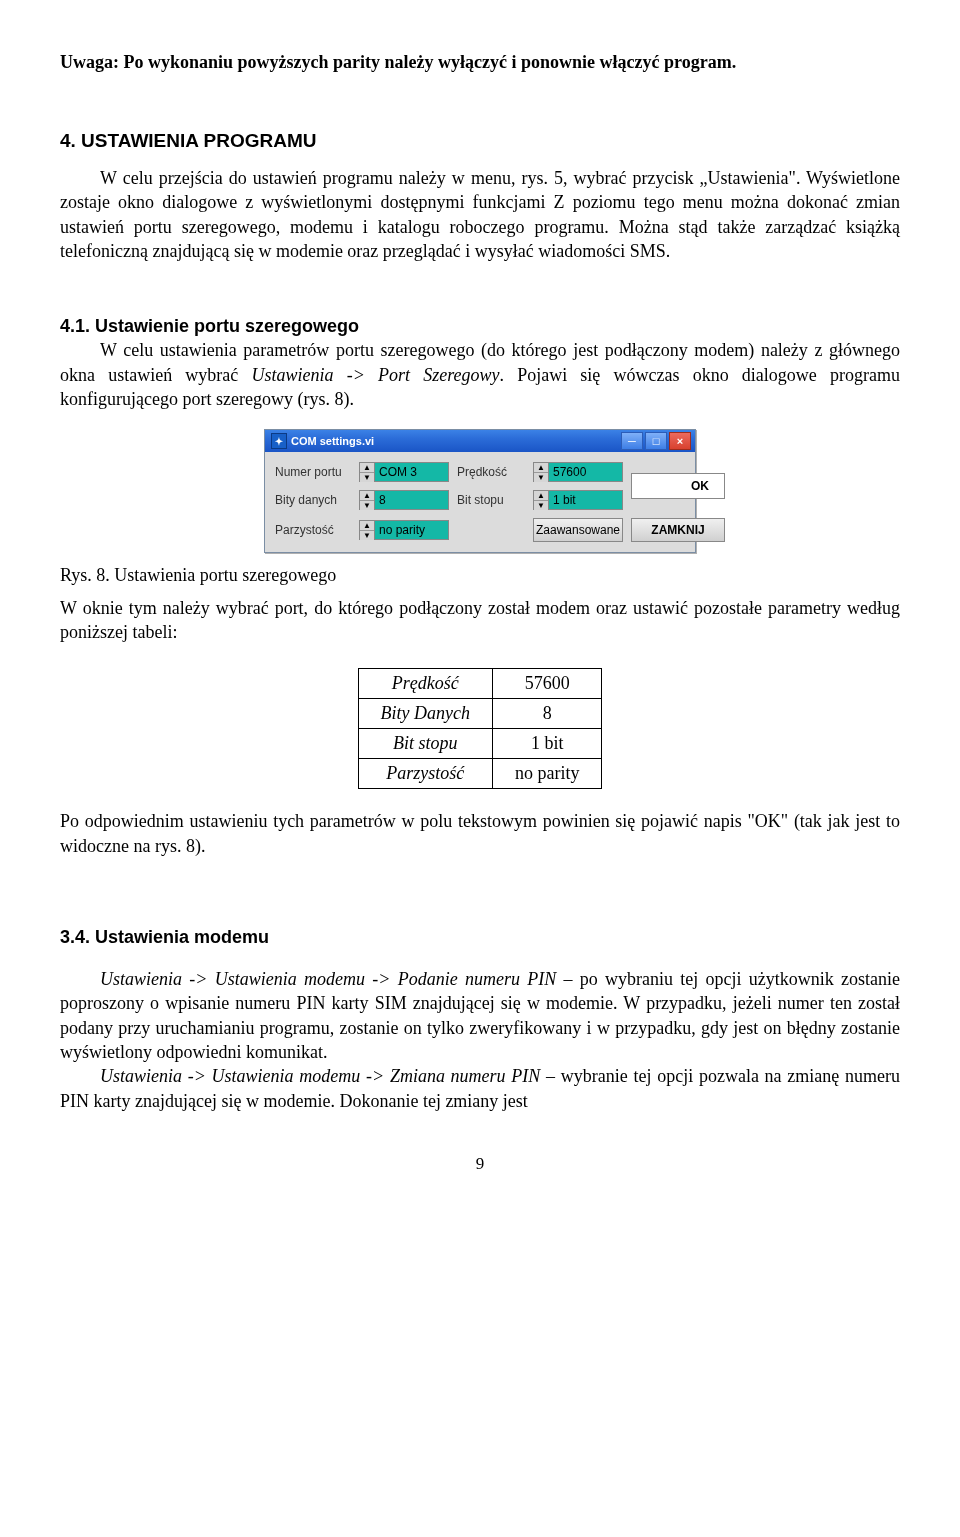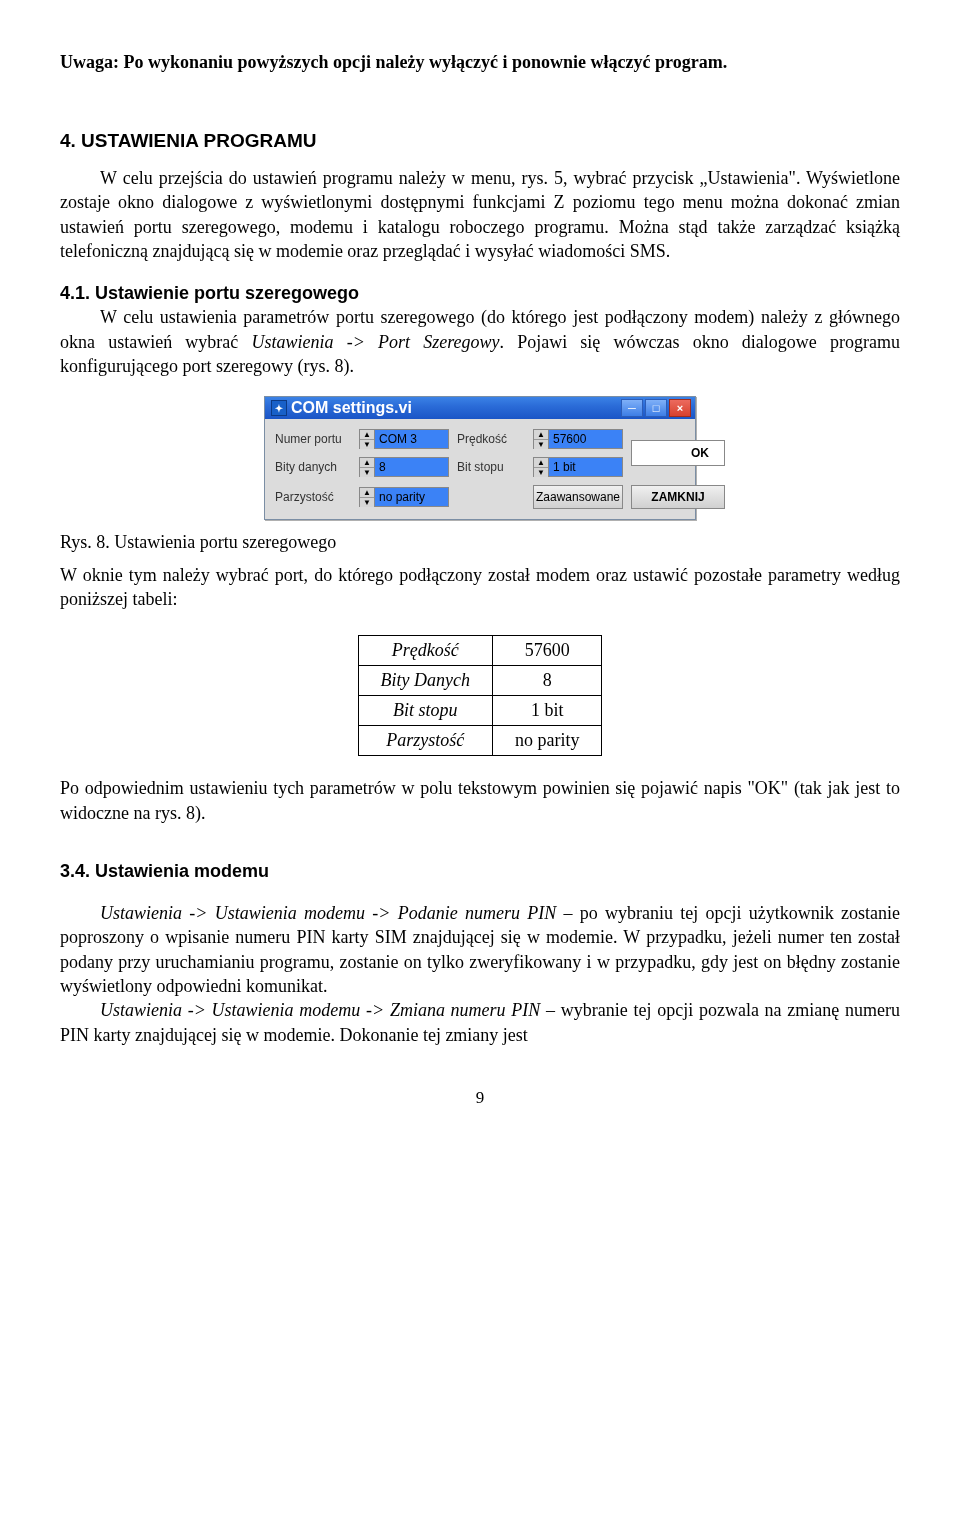--- a/index.html
+++ b/index.html
@@ -12,21 +12,21 @@
     width: 960px;
     box-sizing: border-box;
   }
   .justify { text-align: justify; }
   .bold { font-weight: bold; }
   .italic { font-style: italic; }
   .sans { font-family: Arial, Helvetica, sans-serif; }
   .indent { text-indent: 40px; }
   p { margin: 0; line-height: 1.35; }
   .section-h { font-weight: bold; font-size: 19px; margin-top: 20px; margin-bottom: 12px; }
-  .sans-h { font-family: Arial, Helvetica, sans-serif; font-weight: bold; font-size: 18px; }
+  .sans-h { font-family: Arial, Helvetica, sans-serif; font-weight: bold; font-size: 18px; margin-top: 33px; }
   .caption { text-align: left; margin-top: 8px; margin-bottom: 8px; }
 
   
   .dialog-wrap { text-align: center; margin: 18px 0 10px 0; }
   .dialog {
     display: inline-block;
     width: 430px;
     background: #dcdcdc;
     border: 1px solid #7b8ea4;
     text-align: left;
@@ -36,21 +36,21 @@
   }
   .titlebar {
     background: linear-gradient(to bottom, #3b82e6 0%, #2b6cd8 40%, #1a55c6 100%);
     color: white;
     height: 22px;
     display: flex;
     align-items: center;
     padding: 0 4px 0 6px;
     font-weight: bold;
   }
-  .titlebar .title-text { flex: 1; font-size: 16px; }
+  .titlebar .title-text { flex: 1; font-size: 11px; }
   .titlebar .wbtn {
     width: 20px; height: 16px;
     background: linear-gradient(to bottom, #7fb0f8, #3d7ee6);
     border: 1px solid #2c5db8;
     margin-left: 2px;
     display:flex; align-items:center; justify-content:center;
     font-size: 11px; color:white; line-height:1;
   }
   .wbtn.close { background: linear-gradient(to bottom, #ec6a5e, #d8412e); border-color:#9e2c1d;}
   .dialog-body {
@@ -70,21 +70,21 @@
     width: 14px;
     display:flex; flex-direction:column;
     border: 1px solid #888; border-right:none;
   }
   .spinbox .arrows span{
     flex:1; background:#d6d6d6; font-size:8px; text-align:center; line-height:9px;
     border-bottom:1px solid #999;
   }
   .spinbox .arrows span:last-child{border-bottom:none;}
   .spinbox .val {
-    flex:1; background:#3b82f6; border:1px solid #888;
+    flex:1; background:#14b8a6; border:1px solid #888;
     padding: 2px 4px; font-size:12px;
   }
   .okbox {
     background:white; border:1px solid #888;
     height: 24px; display:flex; align-items:center; justify-content:center;
     font-weight:bold; font-size:12px;padding-left:44px;
   }
   .btn {
     background: linear-gradient(to bottom, #f0f0f0, #d0d0d0);
     border: 1px solid #888;
@@ -111,21 +111,21 @@
   .spacer-md { height: 18px; }
   .icon-sq {
     width:14px;height:14px;background:#1860c8;
     display:inline-block;margin-right:4px;border:1px solid #0c3a84;
     display:flex;align-items:center;justify-content:center;color:white;font-size:10px;
   }
 </style>
 </head>
 <body>
 
-<p class="bold">Uwaga: Po wykonaniu powyższych opcji należy wyłączyć i ponownie włączyć program.</p>
+<p class="bold">Uwaga: Po wykonaniu powyższych parity należy wyłączyć i ponownie włączyć program.</p>
 
 <div class="spacer-lg"></div>
 
 <p class="section-h sans">4. USTAWIENIA PROGRAMU</p>
 
 <p class="justify indent">W celu przejścia do ustawień programu należy w menu, rys. 5, wybrać przycisk „Ustawienia". Wyświetlone zostaje okno dialogowe  z wyświetlonymi dostępnymi funkcjami Z poziomu tego menu można dokonać zmian ustawień portu szeregowego, modemu i katalogu roboczego programu. Można stąd także zarządzać książką telefoniczną znajdującą się w modemie oraz przeglądać i wysyłać wiadomości SMS.</p>
 
 <div class="spacer-md"></div>
 
 <p class="sans-h">4.1. Ustawienie portu szeregowego</p>

